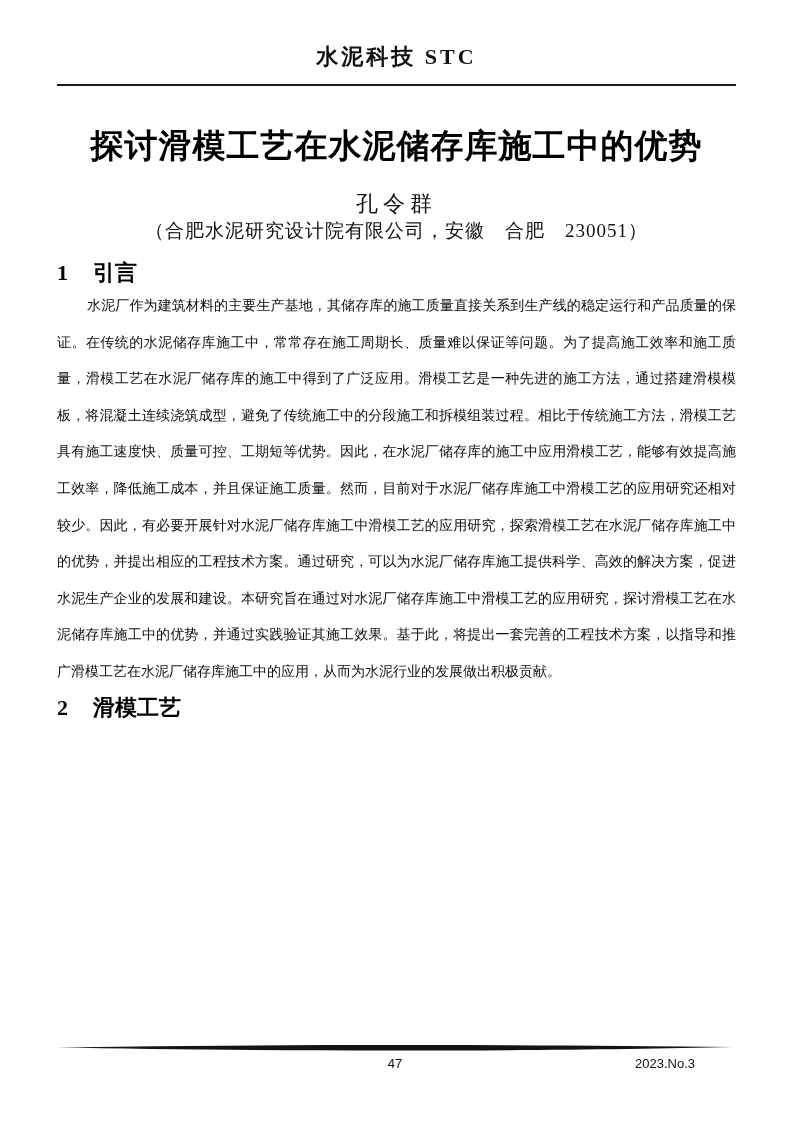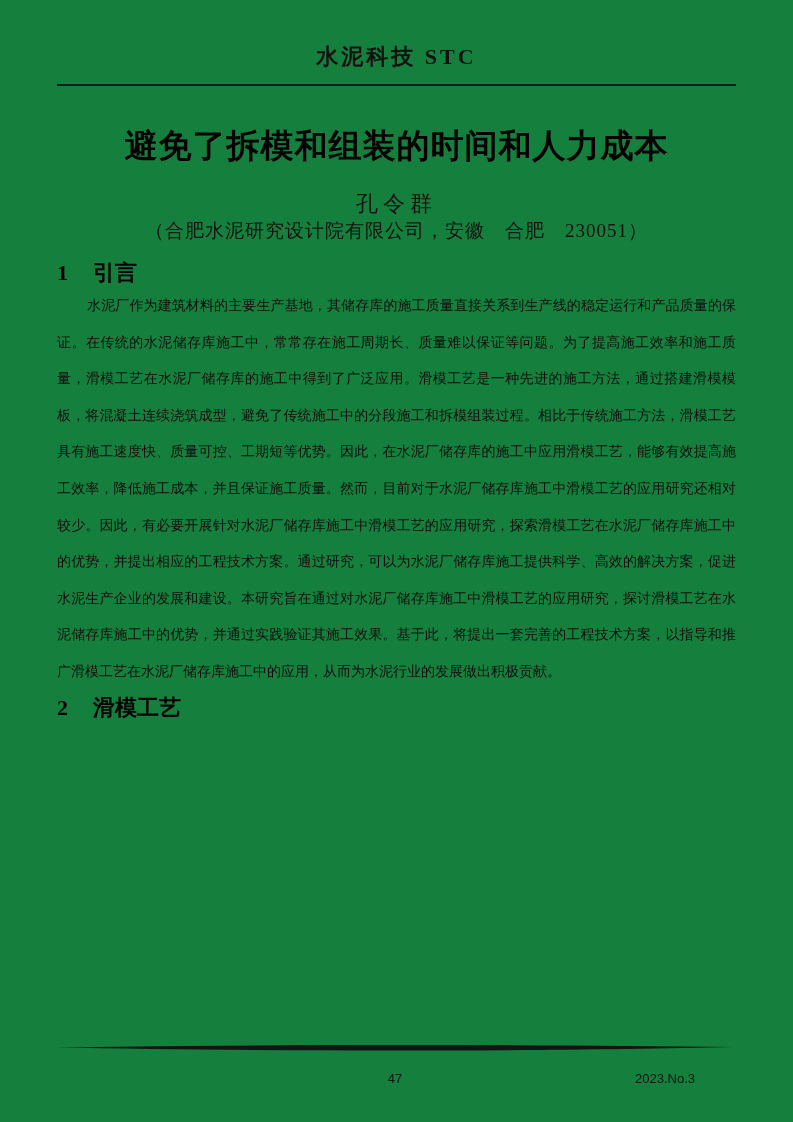--- a/index.html
+++ b/index.html
@@ -1,20 +1,20 @@
 <!DOCTYPE html>
 <html><head>
 <meta charset="utf-8">
 <style>
   html, body { margin: 0; padding: 0; background: #e8e8e8; }
   .page {
     width: 793px;
     height: 1122px;
     margin: 0 auto;
-    background: #15803d;
+    background: #ffffff;
     position: relative;
     color: #0d0d0d;
     overflow: hidden;
     box-sizing: border-box;
   }
   .content {
     padding: 42px 57px 0 57px;
   }
   
   .journal-header {
@@ -93,21 +93,21 @@
   
   .page-footer {
     position: absolute;
     left: 57px;
     top: 1044px;
     width: 676px;
   }
   .footer-rule-svg { display: block; }
   .footer-row {
     position: relative;
-    margin-top: 19px;
+    margin-top: 4px;
     font-family: "Liberation Sans", sans-serif;
     font-size: 13px;
     line-height: 16px;
     height: 16px;
     color: #111;
   }
   .page-number {
     position: absolute;
     left: 50%;
     transform: translateX(-50%);
@@ -120,21 +120,21 @@
 </head>
 <body>
 
 <div class="page">
   <div class="content">
 
     <div class="journal-header">水泥科技 STC</div>
 
     <hr class="header-rule">
 
-    <div class="article-title">避免了拆模和组装的时间和人力成本</div>
+    <div class="article-title">探讨滑模工艺在水泥储存库施工中的优势</div>
 
     <div class="article-author">孔令群</div>
 
     <div class="article-affiliation">（合肥水泥研究设计院有限公司，安徽　合肥　230051）</div>
 
     <div class="section-heading first">
       <span class="section-number">1</span>
       <span class="section-title">引言</span>
     </div>
 

